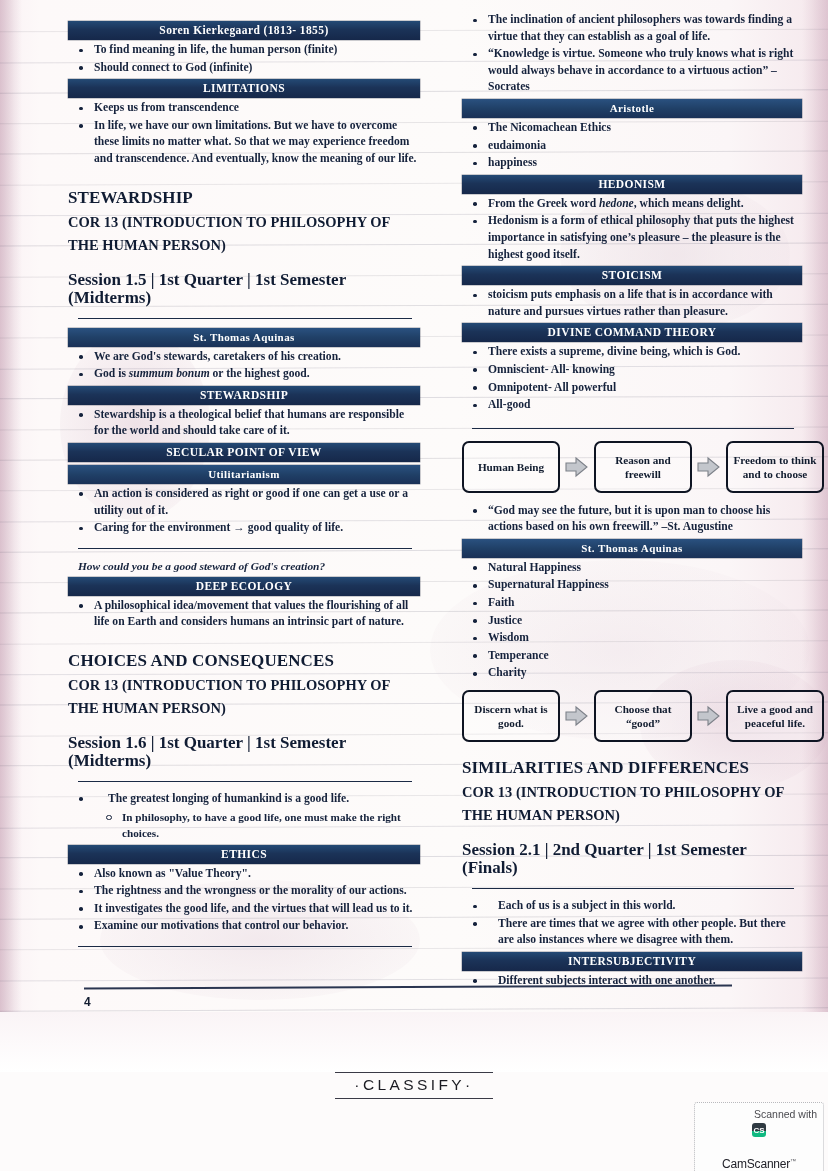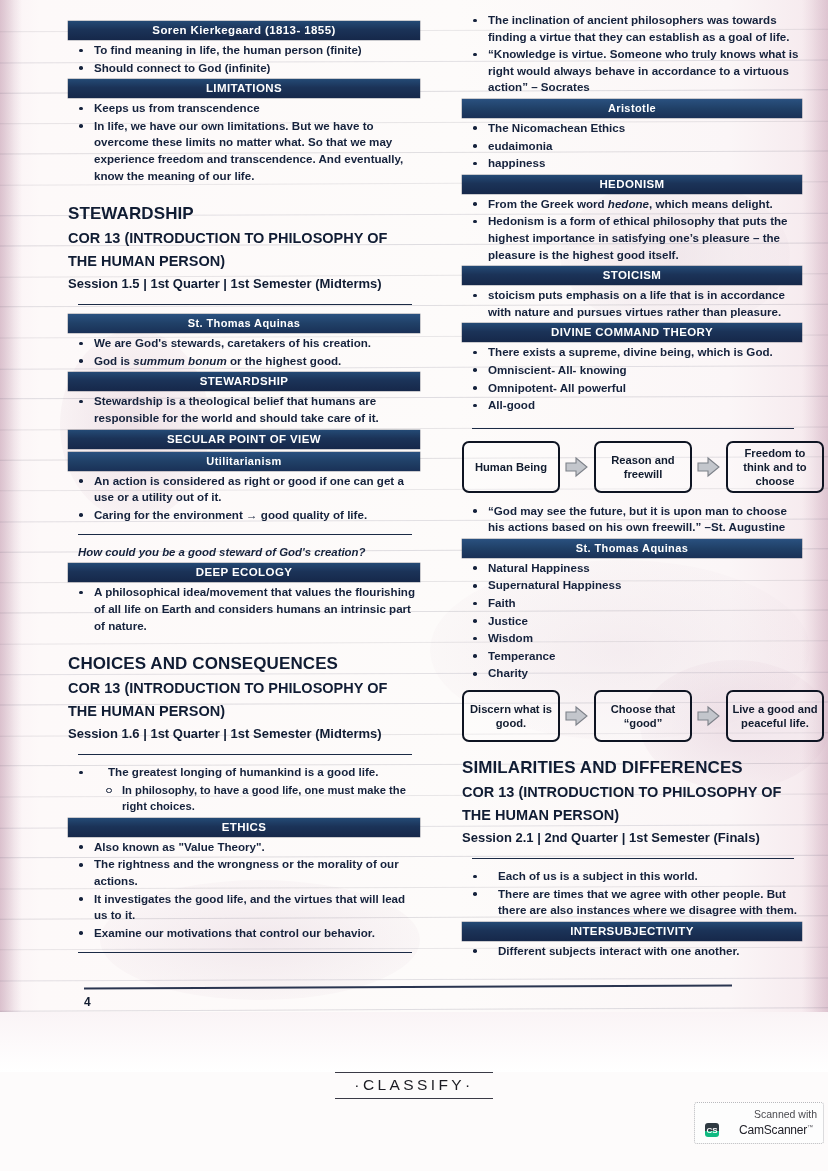--- a/index.html
+++ b/index.html
@@ -58,20 +58,21 @@
     left: 0;
     width: 828px;
     height: 1px;
     background: rgba(92,92,112,.42);
   }
 
   
   .col {
     position: absolute;
     top: 0;
+    font-family: Liberation Serif, serif;
   }
   .col-left  { left: 68px;  width: 352px; }
   .col-right { left: 462px; width: 340px; }
 
   
   .bar {
     background: linear-gradient(180deg, #244a75 0%, #1b3358 45%, #16284a 100%);
     color: #ffffff;
     text-align: center;
     font-size: 11.5px;
@@ -134,25 +135,25 @@
     margin: 18px 0 2px;
   }
   .sec-course {
     font-size: 14.5px;
     font-weight: 700;
     color: #101c33;
     line-height: 23px;
     margin: 0;
   }
   .sec-meta {
-    font-size: 13px;
+    font-size: 17px;
     font-weight: 700;
     color: #101c33;
     line-height: 18px;
-    margin: 2px 0 0;
+    margin: 14px 0 0;
   }
   .hr-thick {
     height: 0;
     border-top: 1.6px solid #1b2a45;
     margin: 11px 8px 9px 10px;
   }
   .question {
     font-size: 11.4px;
     font-weight: 700;
     font-style: italic;
@@ -260,20 +261,21 @@
     color: #4b4b50;
     line-height: 13px;
     text-align: right;
   }
   .camscanner .cs-bot {
     display: flex;
     align-items: center;
     justify-content: center;
     gap: 20px;
     margin-top: 2px;
+    flex-direction: column;
   }
   .cs-logo {
     width: 14px;
     height: 14px;
     border-radius: 3px;
     background: linear-gradient(180deg, #2f3a42 0% 55%, #10b981 55% 100%);
     color: #fff;
     font-size: 8px;
     font-weight: 700;
     line-height: 9px;

